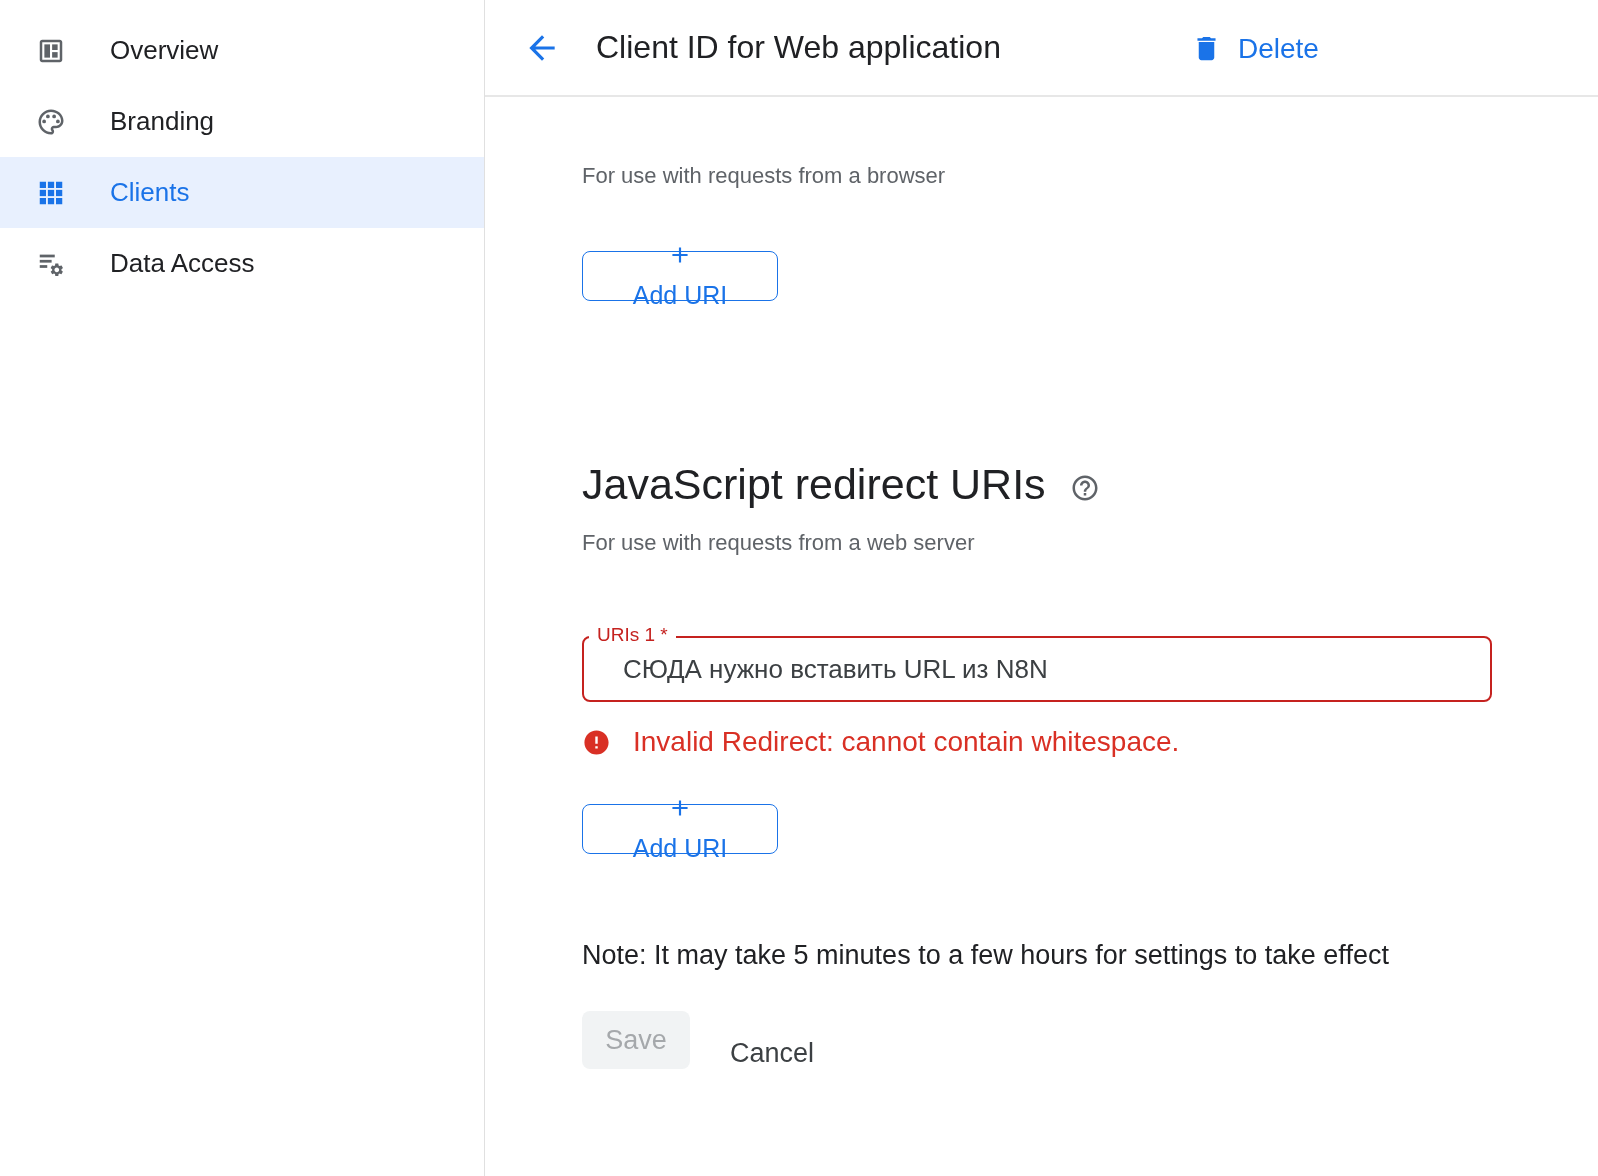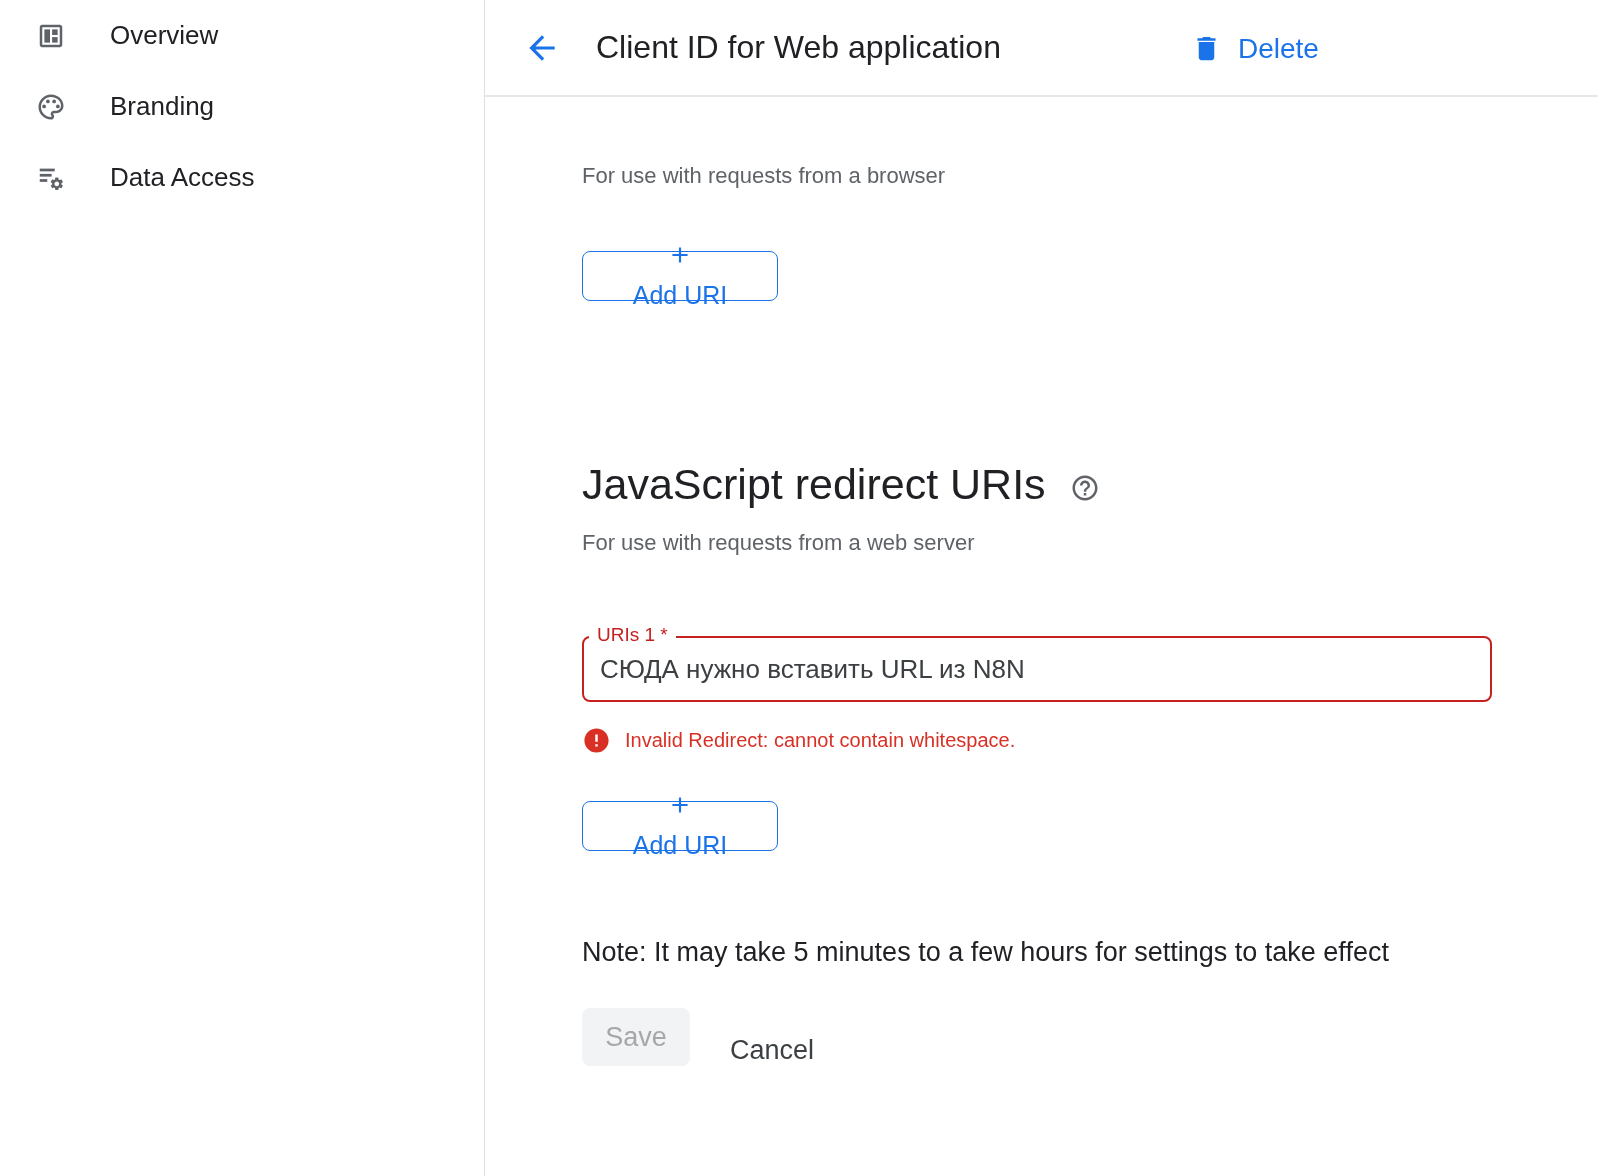--- a/index.html
+++ b/index.html
@@ -1,21 +1,21 @@
 <!DOCTYPE html>
 <html><head>
 <meta charset="utf-8">
 <style>
   * { box-sizing: border-box; }
   html,body { margin:0; padding:0; background:#fff; }
   body { font-family:"Liberation Sans", sans-serif; color:#202124; }
   .app { width:1598px; height:1176px; display:flex; background:#fff; overflow:hidden; }
 
   
-  .sidebar { flex:0 0 485px; width:485px; border-right:1px solid #e0e0e0; }
+  .sidebar { flex:0 0 485px; width:485px; border-right:1px solid #e0e0e0; padding-top:15px; }
   .nav-item { height:71px; display:flex; align-items:center; padding-left:36px; cursor:pointer;
               font-size:26px; color:#202124; }
   .nav-item .nav-icon { width:30px; height:30px; margin-right:44px; color:#5f6368; flex:0 0 30px; }
   .nav-item .nav-icon svg { width:30px; height:30px; display:block; }
   .nav-item.selected { background:#e8f0fe; color:#1a73e8; }
   .nav-item.selected .nav-icon { color:#1a73e8; }
 
   
   .main { flex:1 1 auto; display:flex; flex-direction:column; position:relative; }
   .header { flex:0 0 97px; height:97px; border-bottom:2px solid #e7e7e7; display:flex; align-items:center; position:relative; }
@@ -38,25 +38,25 @@
                  display:flex; align-items:center; justify-content:center; gap:13px; cursor:pointer;flex-direction:column; }
   .add-uri-btn svg { width:26px; height:26px; display:block; }
 
   .section-gap { margin-top:160px; }
 
   .uri-field { margin-top:80px; position:relative; width:910px; height:66px;
                border:2px solid #c5221f; border-radius:8px; background:#fff; display:flex; align-items:center; }
   .uri-label { position:absolute; top:-14px; left:5px; background:#fff; padding:0 8px;
                font-size:19px; color:#c5221f; white-space:nowrap; }
   .uri-input { width:100%; height:100%; border:none; outline:none; background:transparent;
-               font-family:inherit; font-size:26px; color:#3c4043; padding:0 16px; }
+               font-family:inherit; font-size:26px; color:#3c4043; padding:0 39px; }
 
   .error-row { margin-top:24px; display:flex; align-items:center; gap:14px; }
   .error-row svg { width:29px; height:29px; flex:0 0 29px; display:block; }
-  .error-text { font-size:20px; color:#d93025; }
+  .error-text { font-size:28px; color:#d93025;margin-left:8px; }
 
   .add-uri-2 { margin-top:46px; }
 
   .note { margin-top:86px; font-size:27px; color:#202124; }
 
   .actions { margin-top:40px; display:flex; align-items:flex-end; }
   .save-btn { width:108px; height:58px; border:none; border-radius:8px; background:#f1f3f4;
               color:#a5a8ab; font-family:inherit; font-size:27px; font-weight:500; cursor:default; }
   .cancel-btn { margin-left:40px; border:none; background:none; padding:0; font-family:inherit;
                 font-size:27px; font-weight:500; color:#3c4043; cursor:pointer; }
@@ -83,20 +83,36 @@
         <svg viewBox="0 0 24 24" fill="currentColor">
             <path d="M12 22C6.49 22 2 17.51 2 12S6.49 2 12 2s10 4.04 10 9c0 3.31-2.69 6-6 6h-1.77c-.28 0-.5.22-.5.5 0 .12.05.23.13.33.41.47.64 1.06.64 1.67 0 1.38-1.12 2.5-2.5 2.5zm0-18c-4.41 0-8 3.59-8 8s3.59 8 8 8c.28 0 .5-.22.5-.5 0-.16-.08-.28-.14-.35-.41-.46-.63-1.05-.63-1.65 0-1.38 1.12-2.5 2.5-2.5H16c2.21 0 4-1.79 4-4 0-3.86-3.59-7-8-7z"></path>
             <circle cx="6.5" cy="11.5" r="1.5"></circle>
             <circle cx="9.5" cy="7.5" r="1.5"></circle>
             <circle cx="14.5" cy="7.5" r="1.5"></circle>
             <circle cx="17.5" cy="11.5" r="1.5"></circle>
           </svg>
       </span>
       <span>Branding</span>
     </div>
+    <div class="nav-item selected">
+      <span class="nav-icon">
+        <svg viewBox="0 0 24 24" fill="currentColor">
+            <rect x="3" y="3" width="5" height="5"></rect>
+            <rect x="9.5" y="3" width="5" height="5"></rect>
+            <rect x="16" y="3" width="5" height="5"></rect>
+            <rect x="3" y="9.5" width="5" height="5"></rect>
+            <rect x="9.5" y="9.5" width="5" height="5"></rect>
+            <rect x="16" y="9.5" width="5" height="5"></rect>
+            <rect x="3" y="16" width="5" height="5"></rect>
+            <rect x="9.5" y="16" width="5" height="5"></rect>
+            <rect x="16" y="16" width="5" height="5"></rect>
+          </svg>
+      </span>
+      <span>Clients</span>
+    </div>
     <div class="nav-item">
       <span class="nav-icon">
         <svg viewBox="0 0 24 24" fill="currentColor">
             <rect x="3" y="4.5" width="12" height="2.2"></rect>
             <rect x="3" y="8.7" width="9.5" height="2.2"></rect>
             <rect x="3" y="12.9" width="6" height="2.2"></rect>
             <g transform="translate(10.4,10.4) scale(0.52)">
               <path d="M19.14 12.94c.04-.3.06-.61.06-.94 0-.32-.02-.64-.07-.94l2.03-1.58c.18-.14.23-.41.12-.61l-1.92-3.32c-.12-.22-.37-.29-.59-.22l-2.39.96c-.5-.38-1.03-.7-1.62-.94l-.36-2.54c-.04-.24-.24-.41-.48-.41h-3.84c-.24 0-.43.17-.47.41l-.36 2.54c-.59.24-1.13.57-1.62.94l-2.39-.96c-.22-.08-.47 0-.59.22L2.74 8.87c-.12.21-.08.47.12.61l2.03 1.58c-.05.3-.09.63-.09.94s.02.64.07.94l-2.03 1.58c-.18.14-.23.41-.12.61l1.92 3.32c.12.22.37.29.59.22l2.39-.96c.5.38 1.03.7 1.62.94l.36 2.54c.05.24.24.41.48.41h3.84c.24 0 .44-.17.47-.41l.36-2.54c.59-.24 1.13-.56 1.62-.94l2.39.96c.22.08.47 0 .59-.22l1.92-3.32c.12-.22.07-.47-.12-.61l-2.01-1.58zM12 15.6c-1.98 0-3.6-1.62-3.6-3.6s1.62-3.6 3.6-3.6 3.6 1.62 3.6 3.6-1.62 3.6-3.6 3.6z"></path>
             </g>
           </svg>

